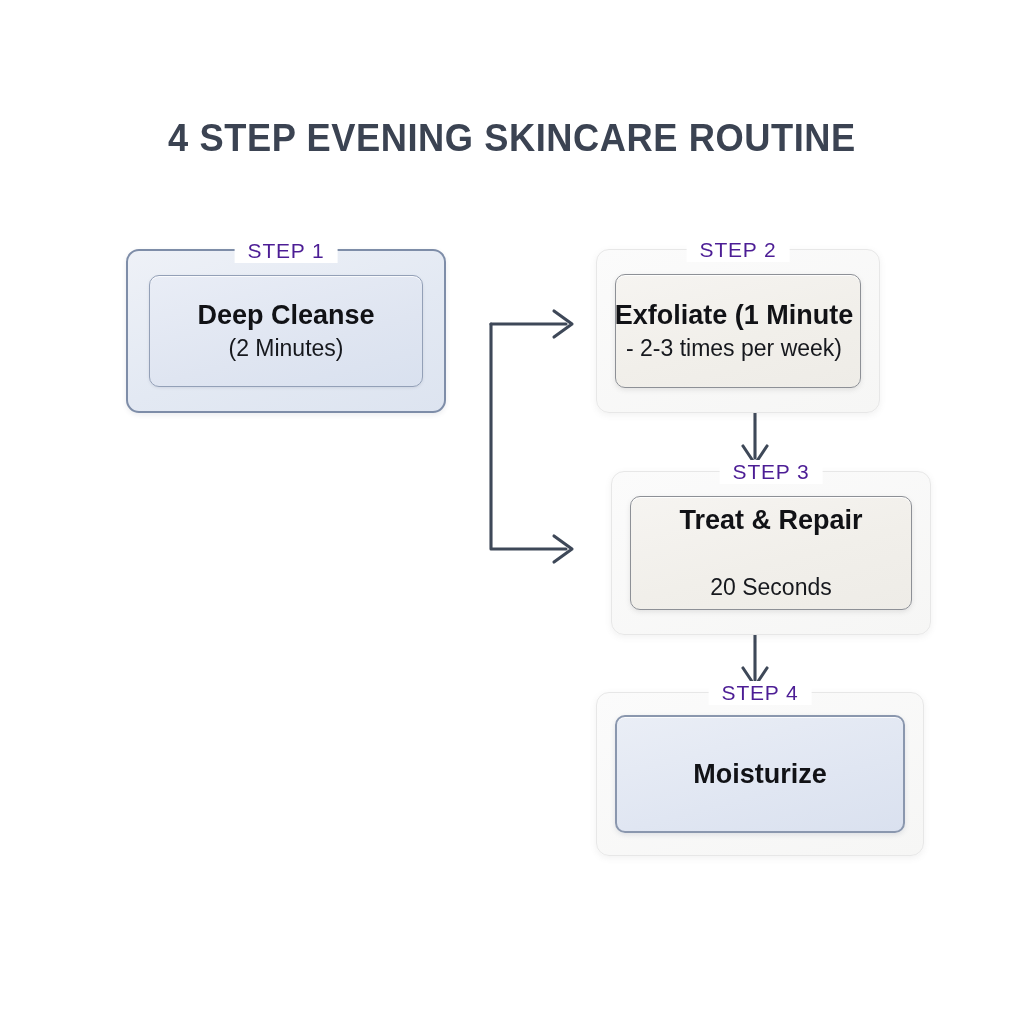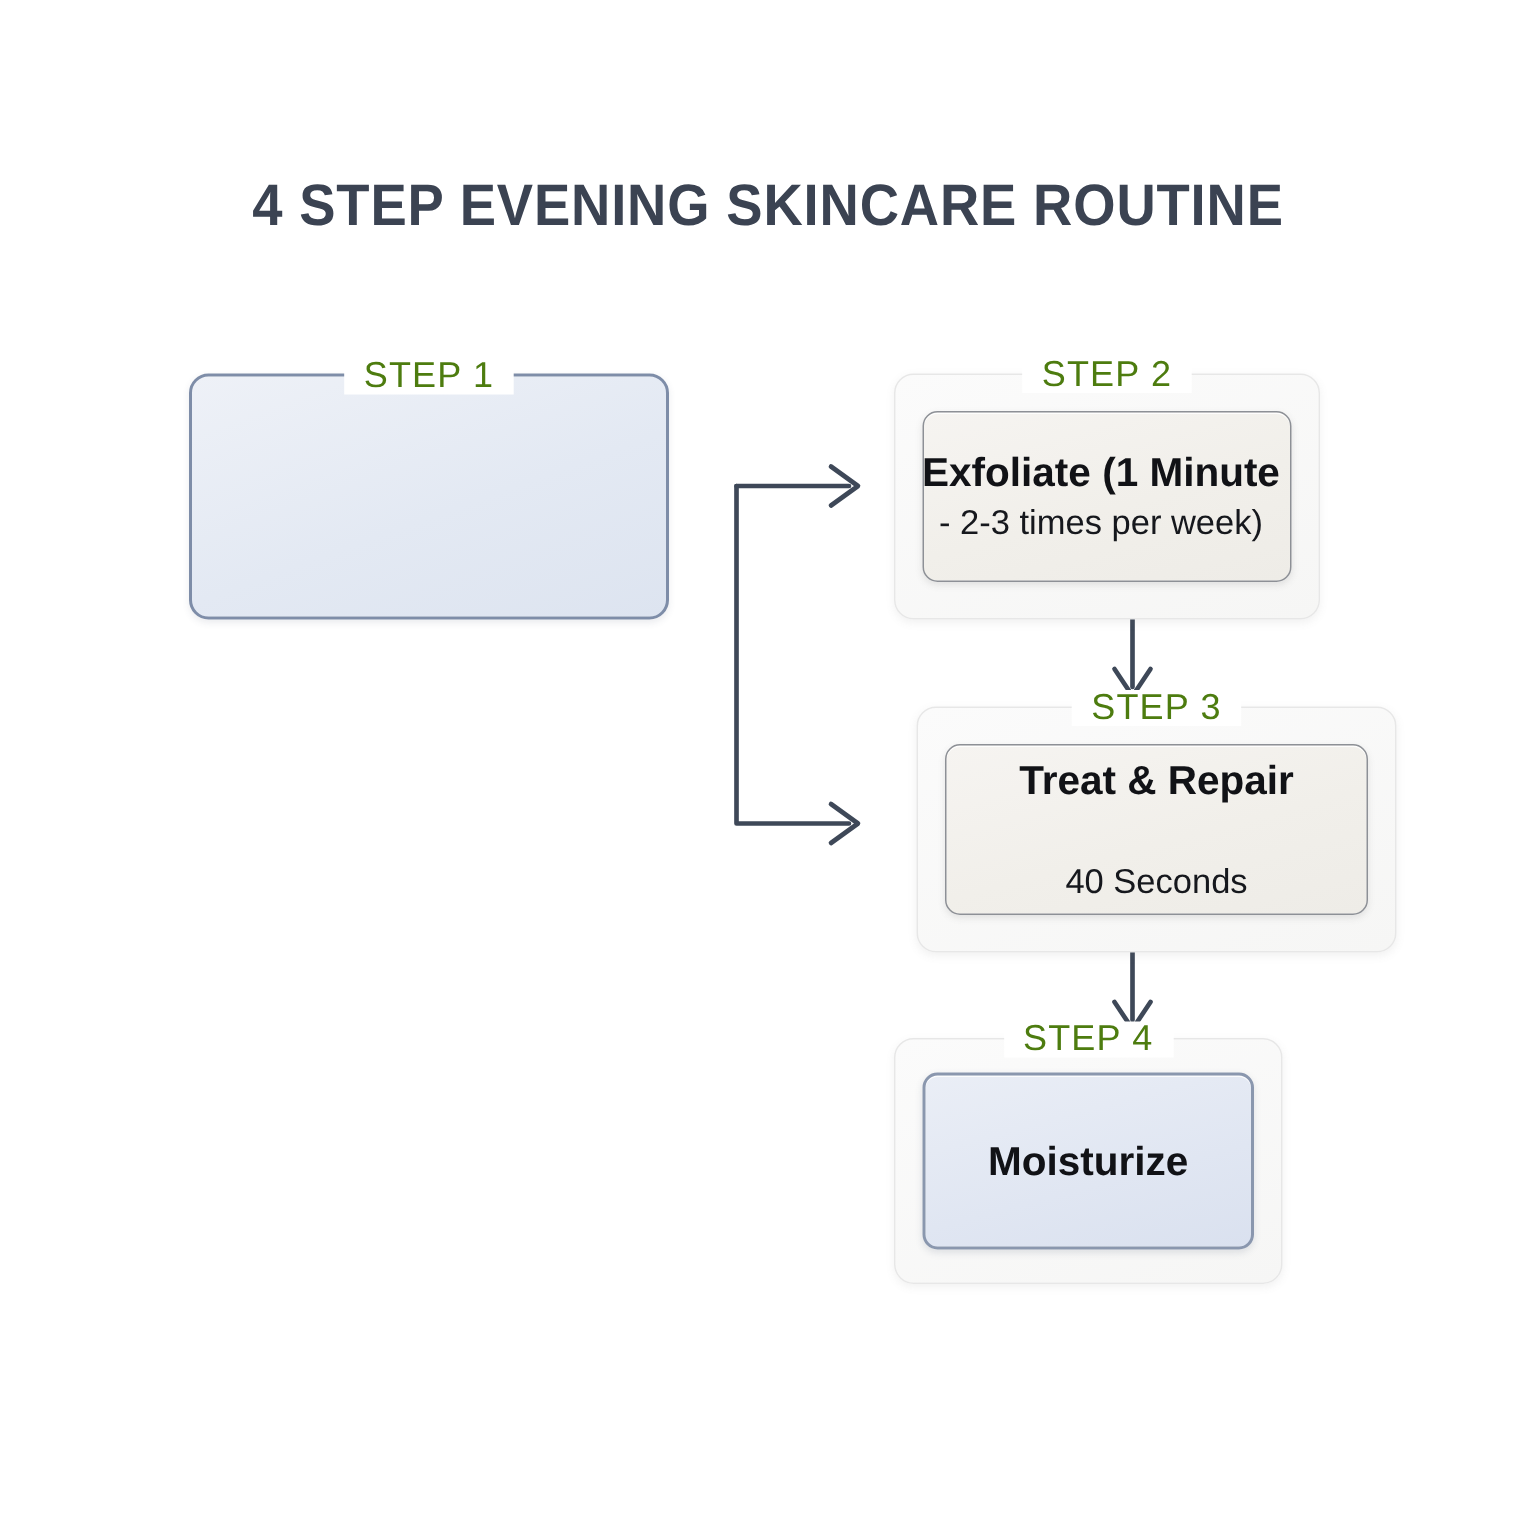--- a/index.html
+++ b/index.html
@@ -47,24 +47,24 @@
     box-sizing: border-box;
     border-radius: 13px;
   }
   .step .legend {
     position: absolute;
     top: -12px;
     left: 50%;
     transform: translateX(-50%);
     background: #ffffff;
     padding: 0 13px;
-    font-size: 24px;
+    font-size: 21px;
     font-weight: 400;
     letter-spacing: 0.8px;
-    color: #4d7c0f;
+    color: #4c1d95;
     white-space: nowrap;
     line-height: 24px;
   }
   .step .inner {
     position: absolute;
     box-sizing: border-box;
     border-radius: 10px;
     display: flex;
     flex-direction: column;
     align-items: center;
@@ -153,43 +153,49 @@
     </g>
 
     <g fill="none" stroke="#3e4858" stroke-width="3.1" stroke-linecap="round" stroke-linejoin="round">
       <path d="M 755 634 L 755 680"></path>
       <polyline points="743,668 755,686 767,668"></polyline>
     </g>
   </svg>
 
   <div class="step blue" style="left:126px; top:249px; width:320px; height:164px;">
     <span class="legend">STEP 1</span>
+    <div class="inner" style="left:21px; top:24px; right:21px; bottom:24px;">
+      <div class="title-line">
+        <span>Deep Cleanse</span><span class="reg"></span>
+      </div>
+      <div class="sub-line">(2 Minutes)</div>
+    </div>
   </div>
 
   <div class="step soft" style="left:596px; top:249px; width:284px; height:164px;">
     <span class="legend">STEP 2</span>
     <div class="inner" style="left:18px; top:24px; right:18px; bottom:24px;">
       <div class="title-line" style="position:relative; left:-4px;">
         <span>Exfoliate</span><span class="reg"> (1 Minute</span>
       </div>
       <div class="sub-line" style="position:relative; left:-4px;">- 2-3 times per week)</div>
     </div>
   </div>
 
   <div class="step soft" style="left:611px; top:471px; width:320px; height:164px;">
     <span class="legend">STEP 3</span>
     <div class="inner" style="left:18px; top:24px; right:18px; bottom:24px;gap:34px;">
       <div class="title-line">
         <span>Treat &amp; Repair</span><span class="reg"></span>
       </div>
-      <div class="sub-line">40 Seconds</div>
-    </div>
-  </div>
-
-  <div class="step soft blue-inner" style="left:596px; top:692px; width:259px; height:164px;text-decoration:underline;">
+      <div class="sub-line">20 Seconds</div>
+    </div>
+  </div>
+
+  <div class="step soft blue-inner" style="left:596px; top:692px; width:328px; height:164px;text-decoration:underline;">
     <span class="legend">STEP 4</span>
     <div class="inner" style="left:18px; top:22px; right:18px; bottom:22px;">
       <div class="title-line">
         <span>Moisturize</span><span class="reg"></span>
       </div>
     </div>
   </div>
 
 </div>
 

